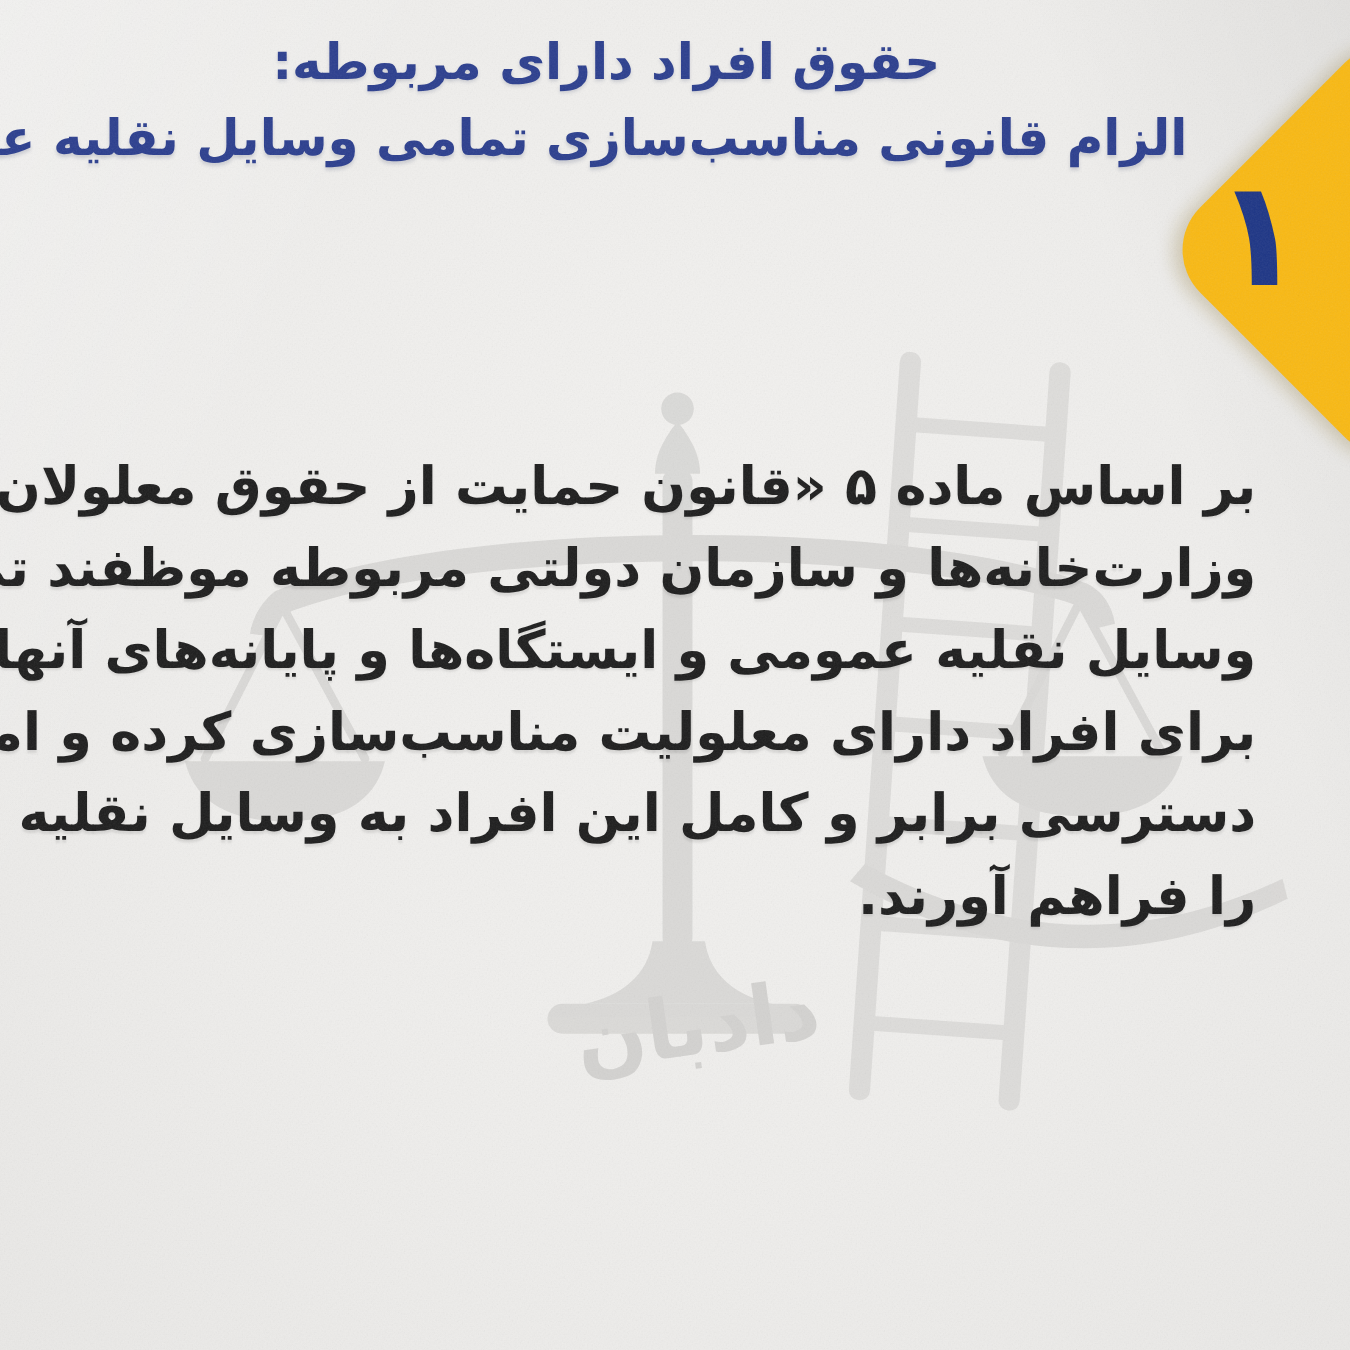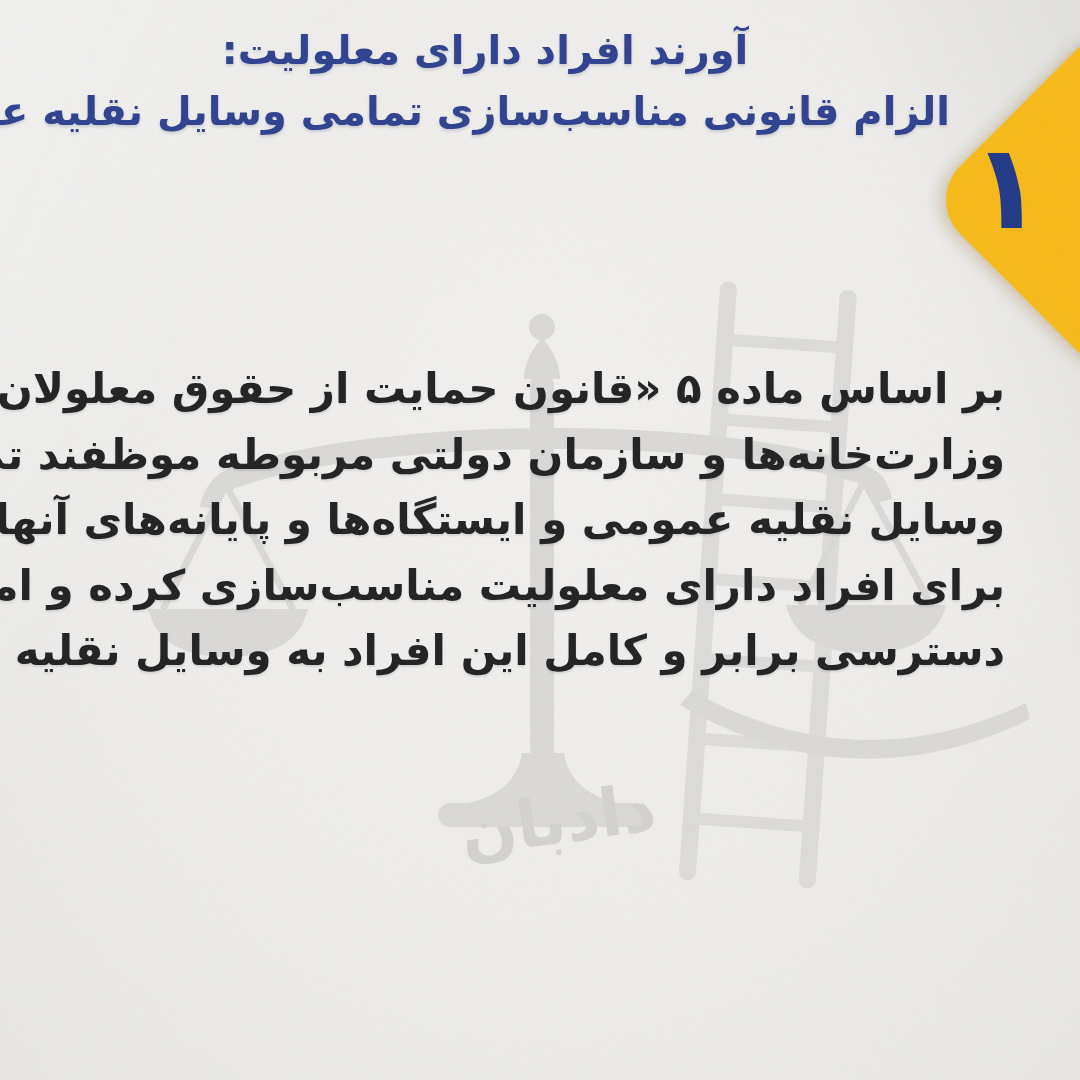--- a/index.html
+++ b/index.html
@@ -138,33 +138,34 @@
         <path d="M 540 430 C 660 500 780 498 890 444 L 886 428 C 780 478 668 480 552 416 Z"></path>
 
         <path d="M 382 478 C 378 506 356 522 328 528 L 478 528 C 450 522 428 506 424 478 Z"></path>
         <rect x="298" y="528" width="210" height="24" rx="12"></rect>
       </g>
     </svg>
     <div class="wordmark">دادبان</div>
   </div>
 
   <div class="title-block">
-    <div class="title-line">آورند افراد دارای معلولیت:</div>
+    <div class="title-line">حقوق افراد دارای مربوطه:</div>
     <div class="title-line">الزام قانونی مناسب‌سازی تمامی وسایل نقلیه عمومی</div>
   </div>
 
   <div class="badge-shape"></div>
   <div class="badge-number">۱</div>
 
   <div class="body-block">
     <div class="body-line">بر اساس ماده ۵ «قانون حمایت از حقوق معلولان»،</div>
     <div class="body-line">وزارت‌خانه‌ها و سازمان دولتی مربوطه موظفند تمامی</div>
     <div class="body-line">وسایل نقلیه عمومی و ایستگاه‌ها و پایانه‌های آنها را</div>
     <div class="body-line">برای افراد دارای معلولیت مناسب‌سازی کرده و امکان</div>
     <div class="body-line">دسترسی برابر و کامل این افراد به وسایل نقلیه عمومی</div>
+    <div class="body-line">را فراهم آورند.</div>
   </div>
 
   <svg class="paper-noise" width="1080" height="1080">
     <filter id="grain">
       <feTurbulence type="fractalNoise" baseFrequency="0.8" numOctaves="3" stitchTiles="stitch"></feTurbulence>
       <feColorMatrix type="saturate" values="0"></feColorMatrix>
     </filter>
     <rect width="1080" height="1080" filter="url(#grain)"></rect>
   </svg>
 

